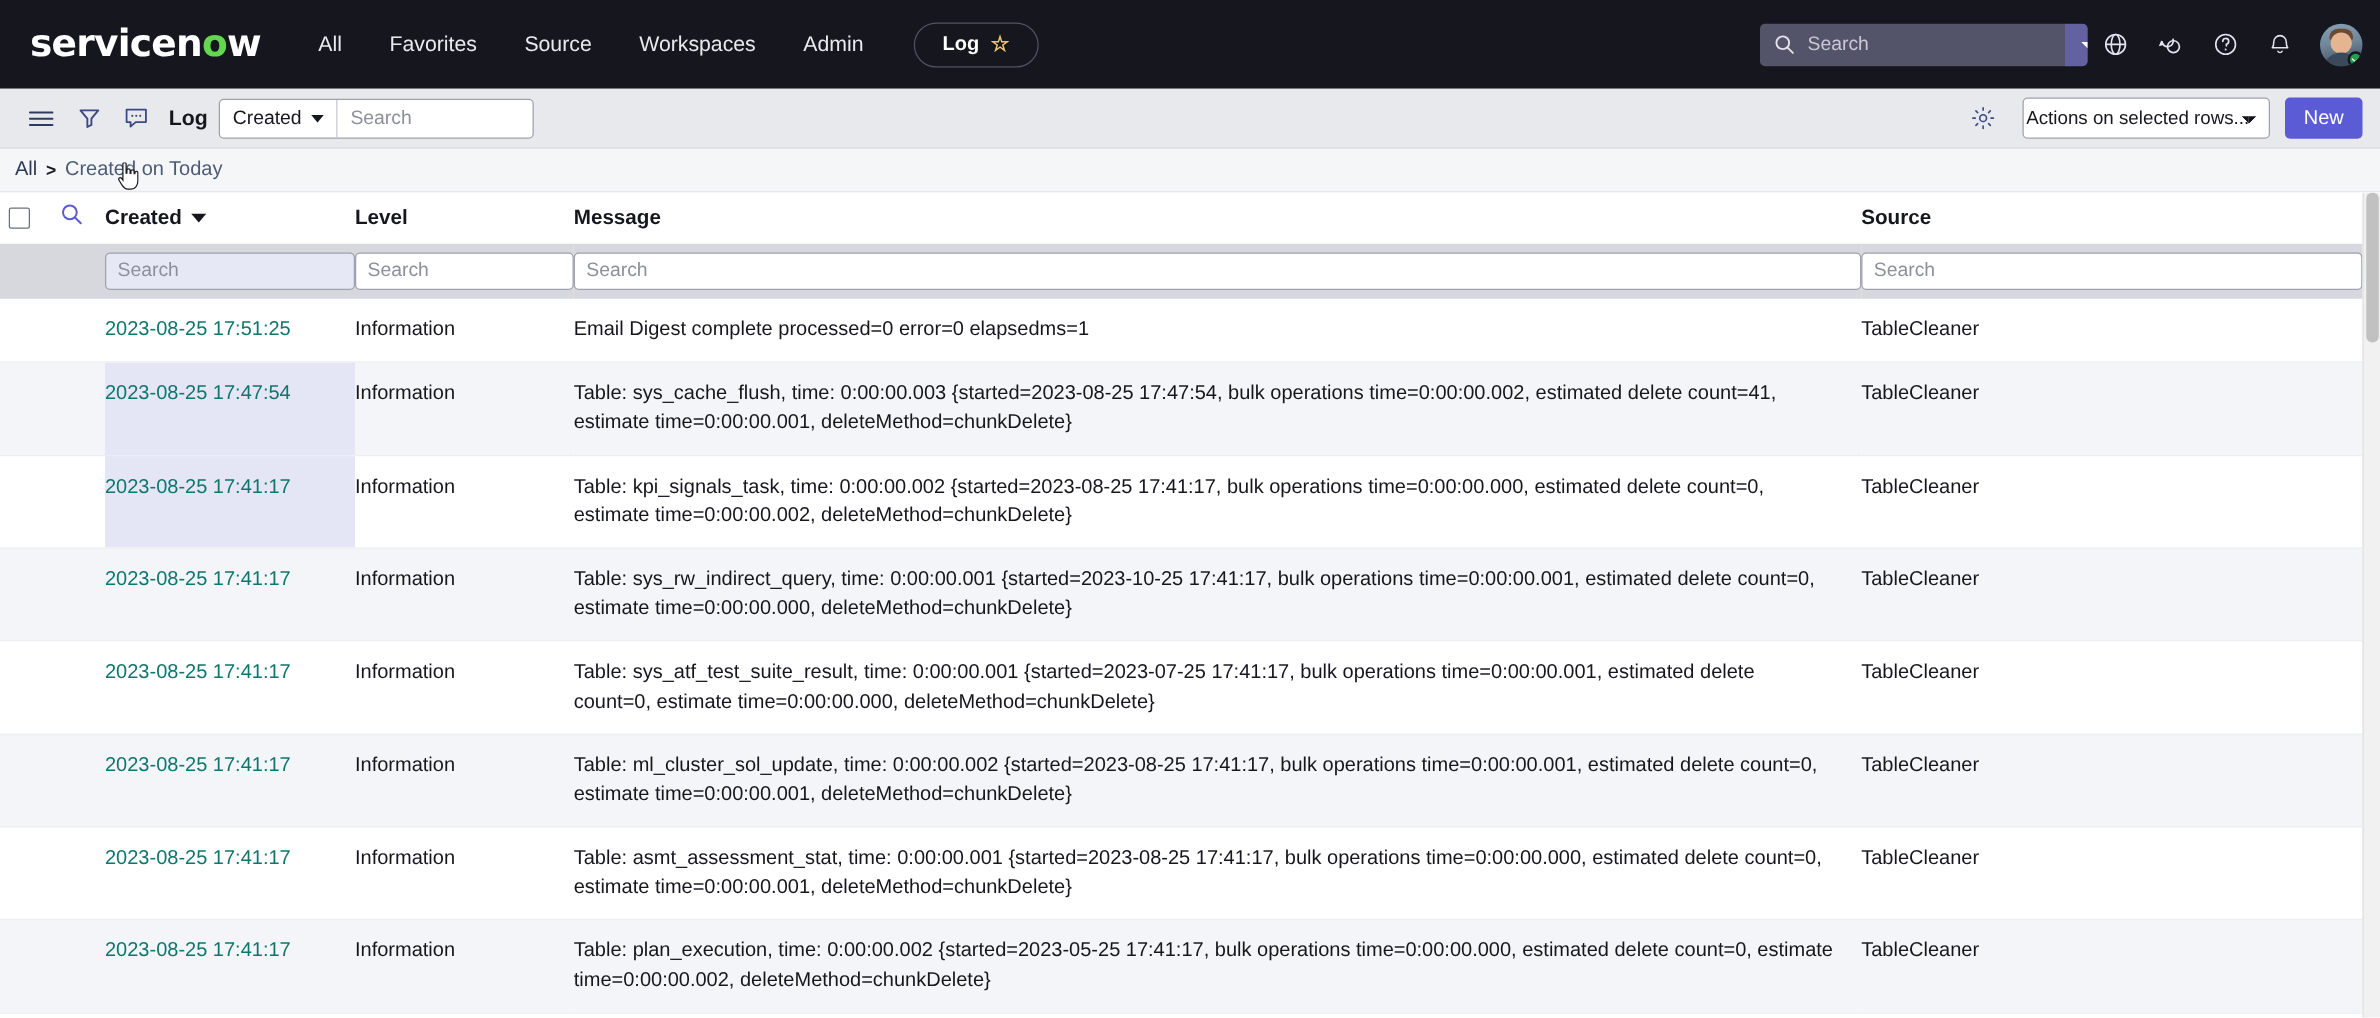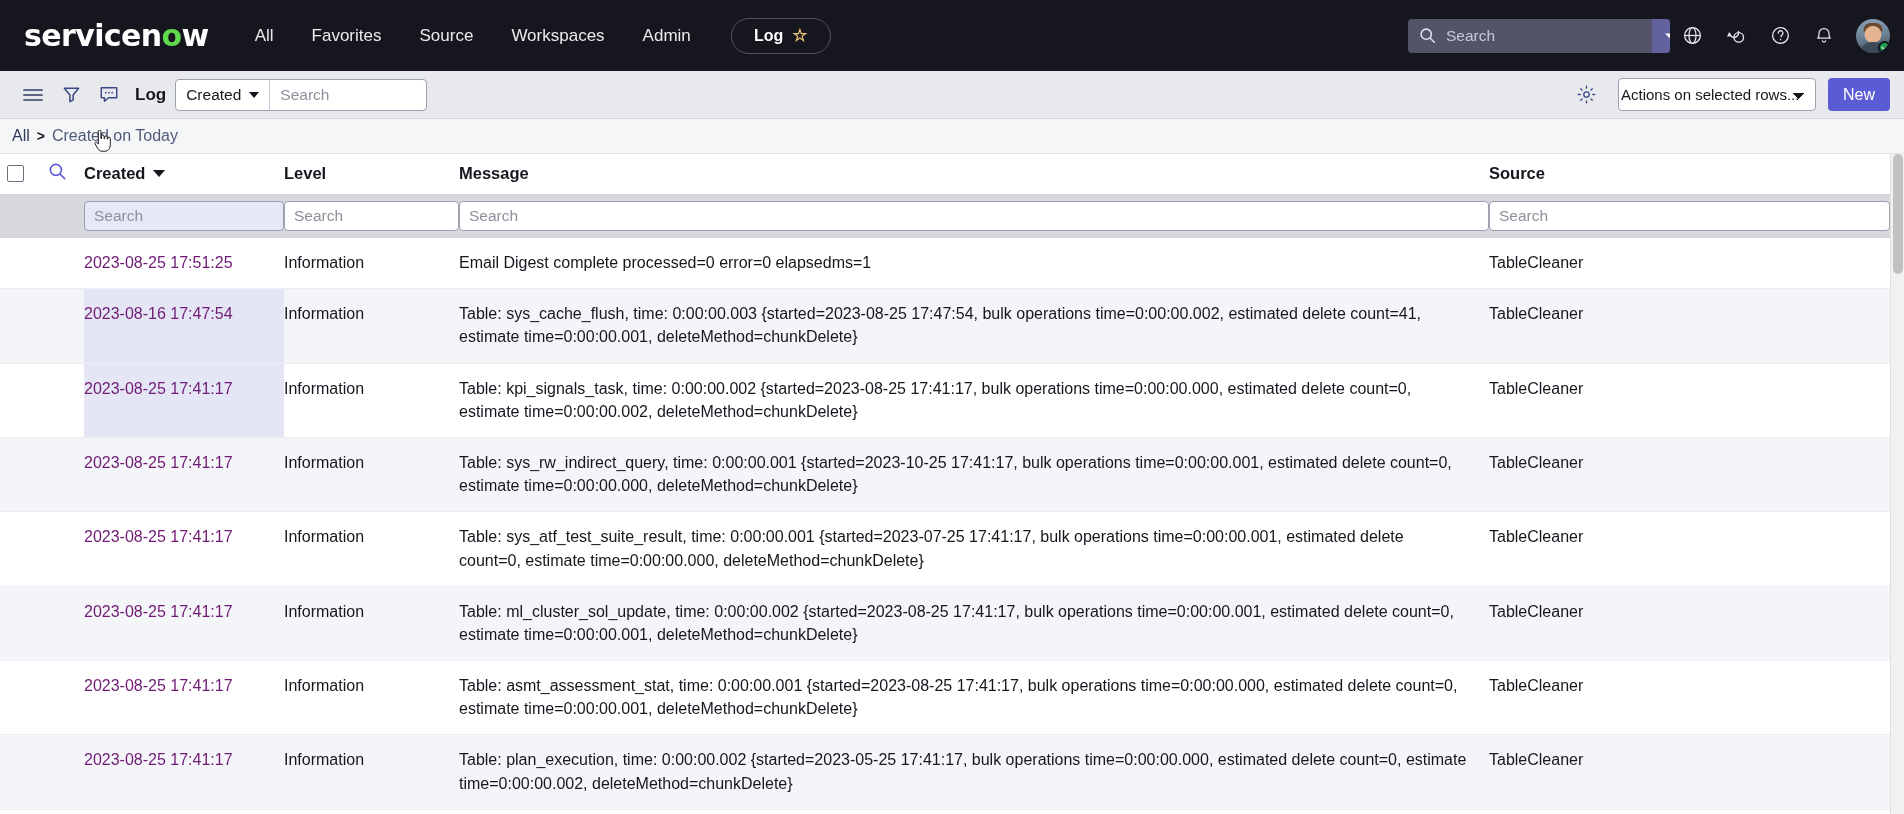--- a/index.html
+++ b/index.html
@@ -336,21 +336,21 @@
     font-size: 16px;
     color: #16161e;
     vertical-align: top;
     padding: 13px 0 14px 0;
     line-height: 1.45;
     border-bottom: 1px solid #eceef1;
   }
   tbody tr.alt td { background: #f4f5f8; }
   tbody tr td:first-child { }
   .cell-created a {
-    color: #701a75;
+    color: #0f766e;
     text-decoration: none;
     font-size: 16px;
     cursor: pointer;
     white-space: nowrap;
     margin-top: 32px;
   }
   .cell-created.sel { background: #e4e6f5 !important; }
   .cell-msg { padding-right: 22px; }
   .cell-src { }
 
@@ -559,21 +559,21 @@
           <td></td>
           <td></td>
           <td class="cell-created"><a>2023-08-25 17:51:25</a></td>
           <td>Information</td>
           <td class="cell-msg">Email Digest complete processed=0 error=0 elapsedms=1</td>
           <td class="cell-src">TableCleaner</td>
         </tr>
         <tr class="alt">
           <td></td>
           <td></td>
-          <td class="cell-created sel"><a>2023-08-16 17:47:54</a></td>
+          <td class="cell-created sel"><a>2023-08-25 17:47:54</a></td>
           <td>Information</td>
           <td class="cell-msg">Table: sys_cache_flush, time: 0:00:00.003 {started=2023-08-25 17:47:54, bulk operations time=0:00:00.002, estimated delete count=41, estimate time=0:00:00.001, deleteMethod=chunkDelete}</td>
           <td class="cell-src">TableCleaner</td>
         </tr>
         <tr>
           <td></td>
           <td></td>
           <td class="cell-created sel"><a>2023-08-25 17:41:17</a></td>
           <td>Information</td>
           <td class="cell-msg">Table: kpi_signals_task, time: 0:00:00.002 {started=2023-08-25 17:41:17, bulk operations time=0:00:00.000, estimated delete count=0, estimate time=0:00:00.002, deleteMethod=chunkDelete}</td>

